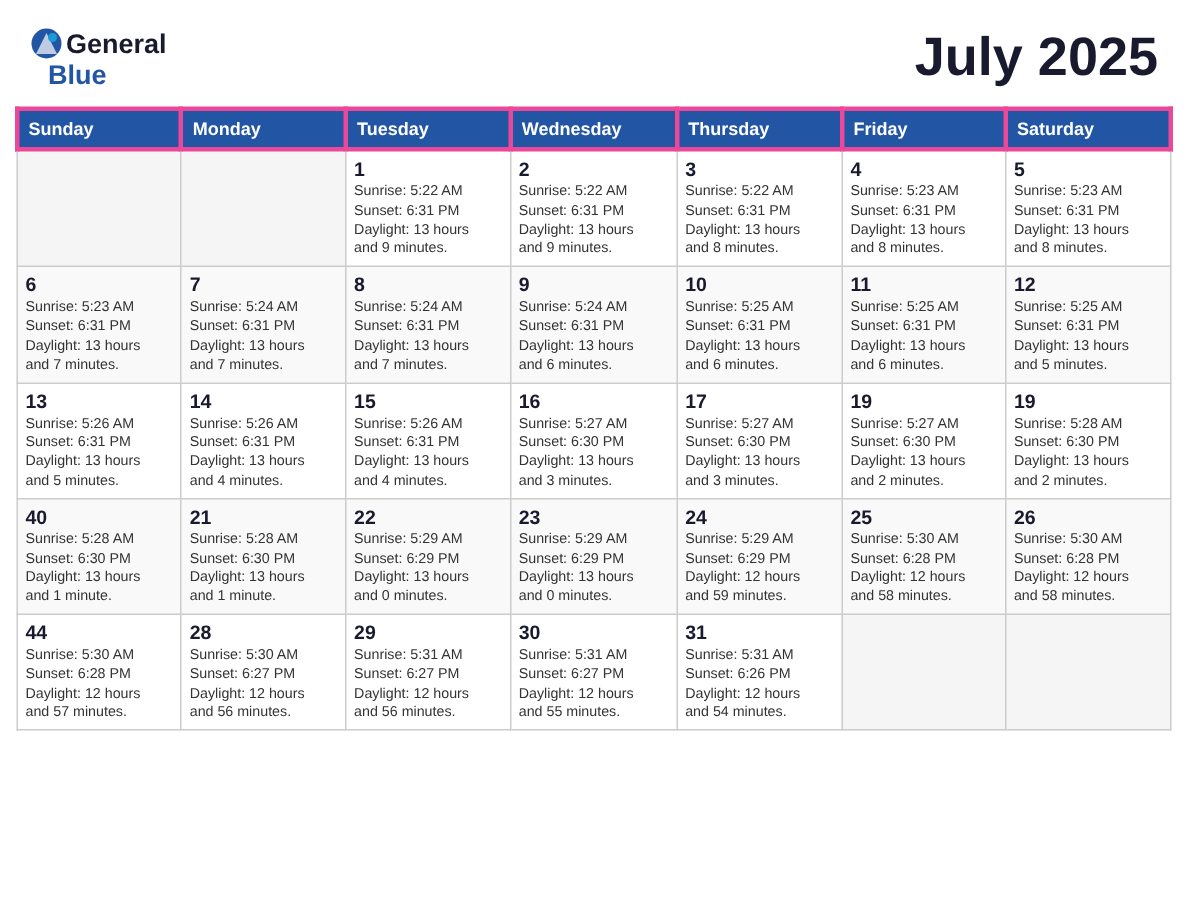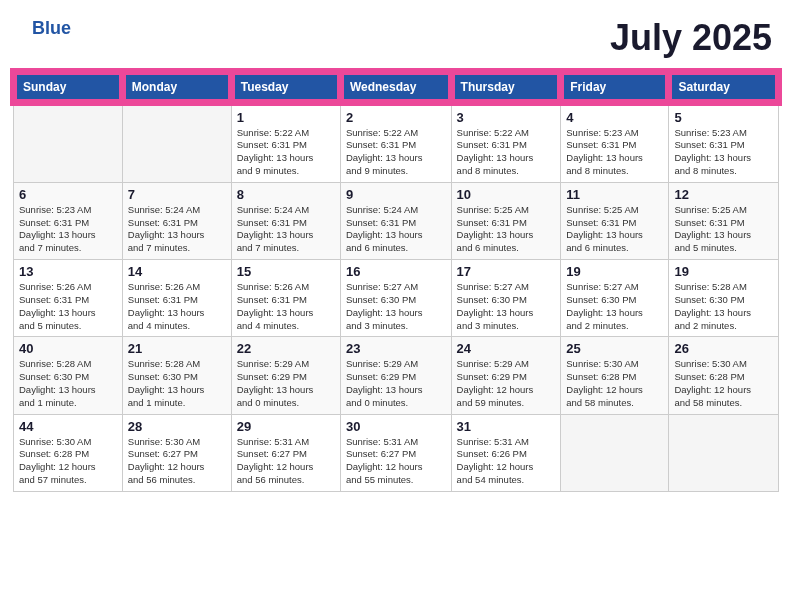--- a/index.html
+++ b/index.html
@@ -45,21 +45,21 @@
       border-collapse: collapse;
       margin-top: 6px;
     }
     .calendar th {
       background-color: #2255a4;
       color: #fff;
       font-size: 12px;
       font-weight: bold;
       text-align: left;
       padding: 5px 6px;
-      border: 7px solid #ec4899;
+      border: 3px solid #ec4899;
     }
     .calendar td {
       border: 1px solid #ccc;
       vertical-align: top;
       padding: 4px 5px;
       width: 113px;
       min-height: 70px;
       background: #fff;
     }
     .calendar tr:nth-child(even) td {
@@ -83,20 +83,28 @@
     .logo-svg {
       display: inline-block;
       vertical-align: middle;
     }
   </style>
 </head>
 <body>
 
 <div class="header">
   <div class="logo">
+    <div class="logo-text-row">
+      <svg class="logo-svg" width="22" height="22" viewBox="0 0 22 22">
+        <circle cx="11" cy="11" r="10" fill="#2255a4"></circle>
+        <polygon points="11,4 18,18 4,18" fill="#fff" opacity="0.7"></polygon>
+        <circle cx="15" cy="7" r="3" fill="#1a9ad6"></circle>
+      </svg>
+      <span style="font-size:18px;font-weight:bold;color:#1a1a2e;">General</span>
+    </div>
     <span style="font-size:18px;font-weight:bold;color:#2255a4;margin-left:12px;">Blue</span>
   </div>
   <div class="title-block">
     <h1>July 2025</h1>
   </div>
 </div>
 
 <table class="calendar">
   <thead>
     <tr>

